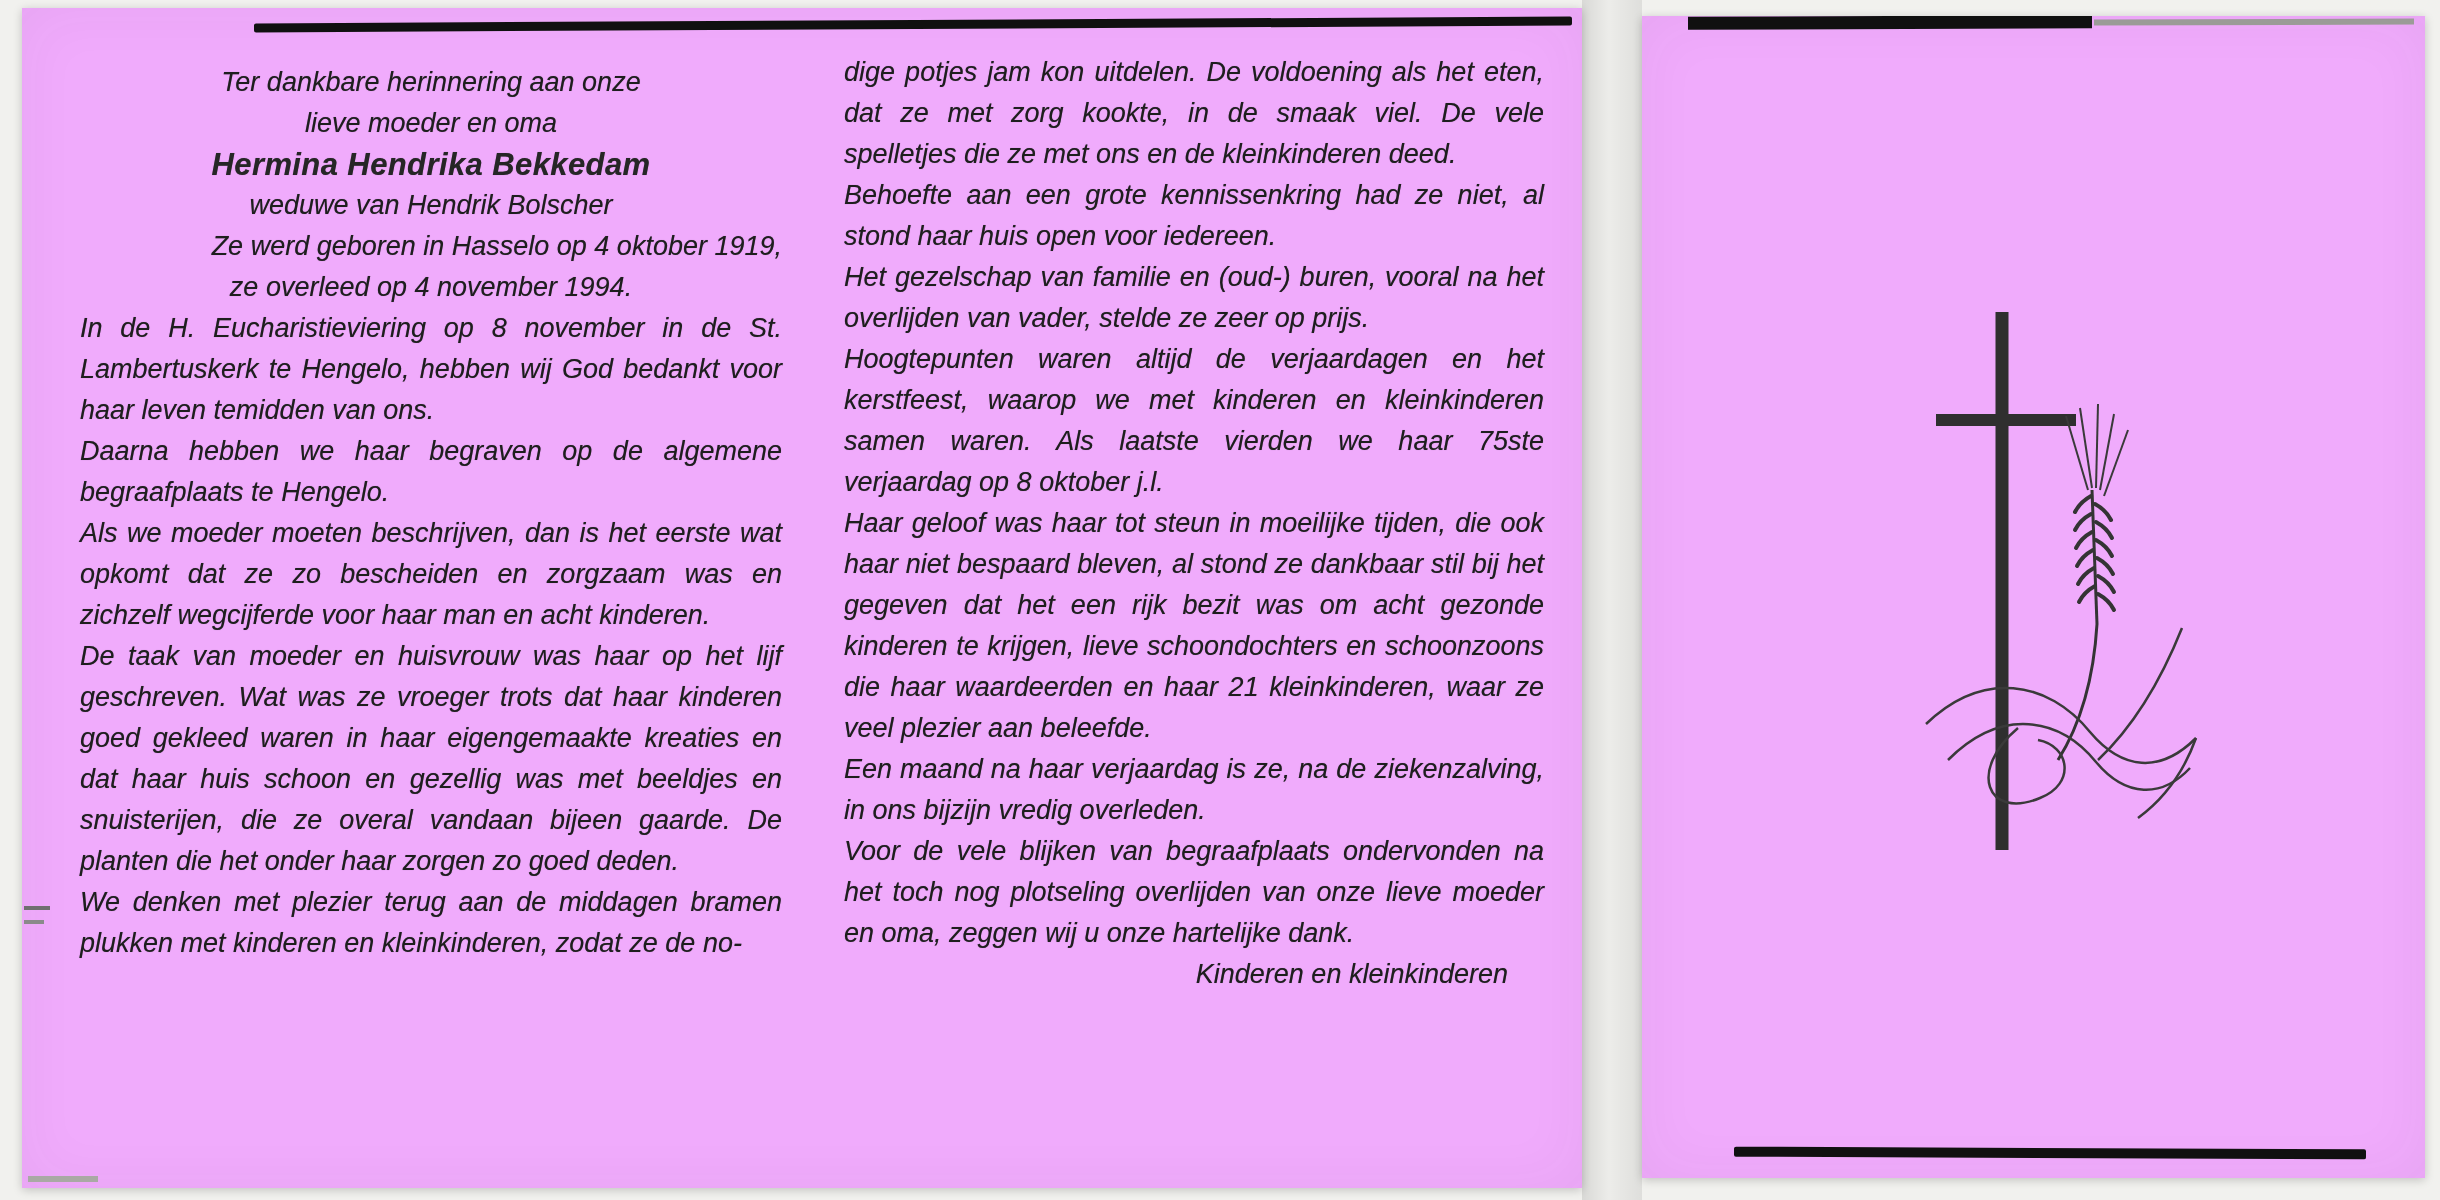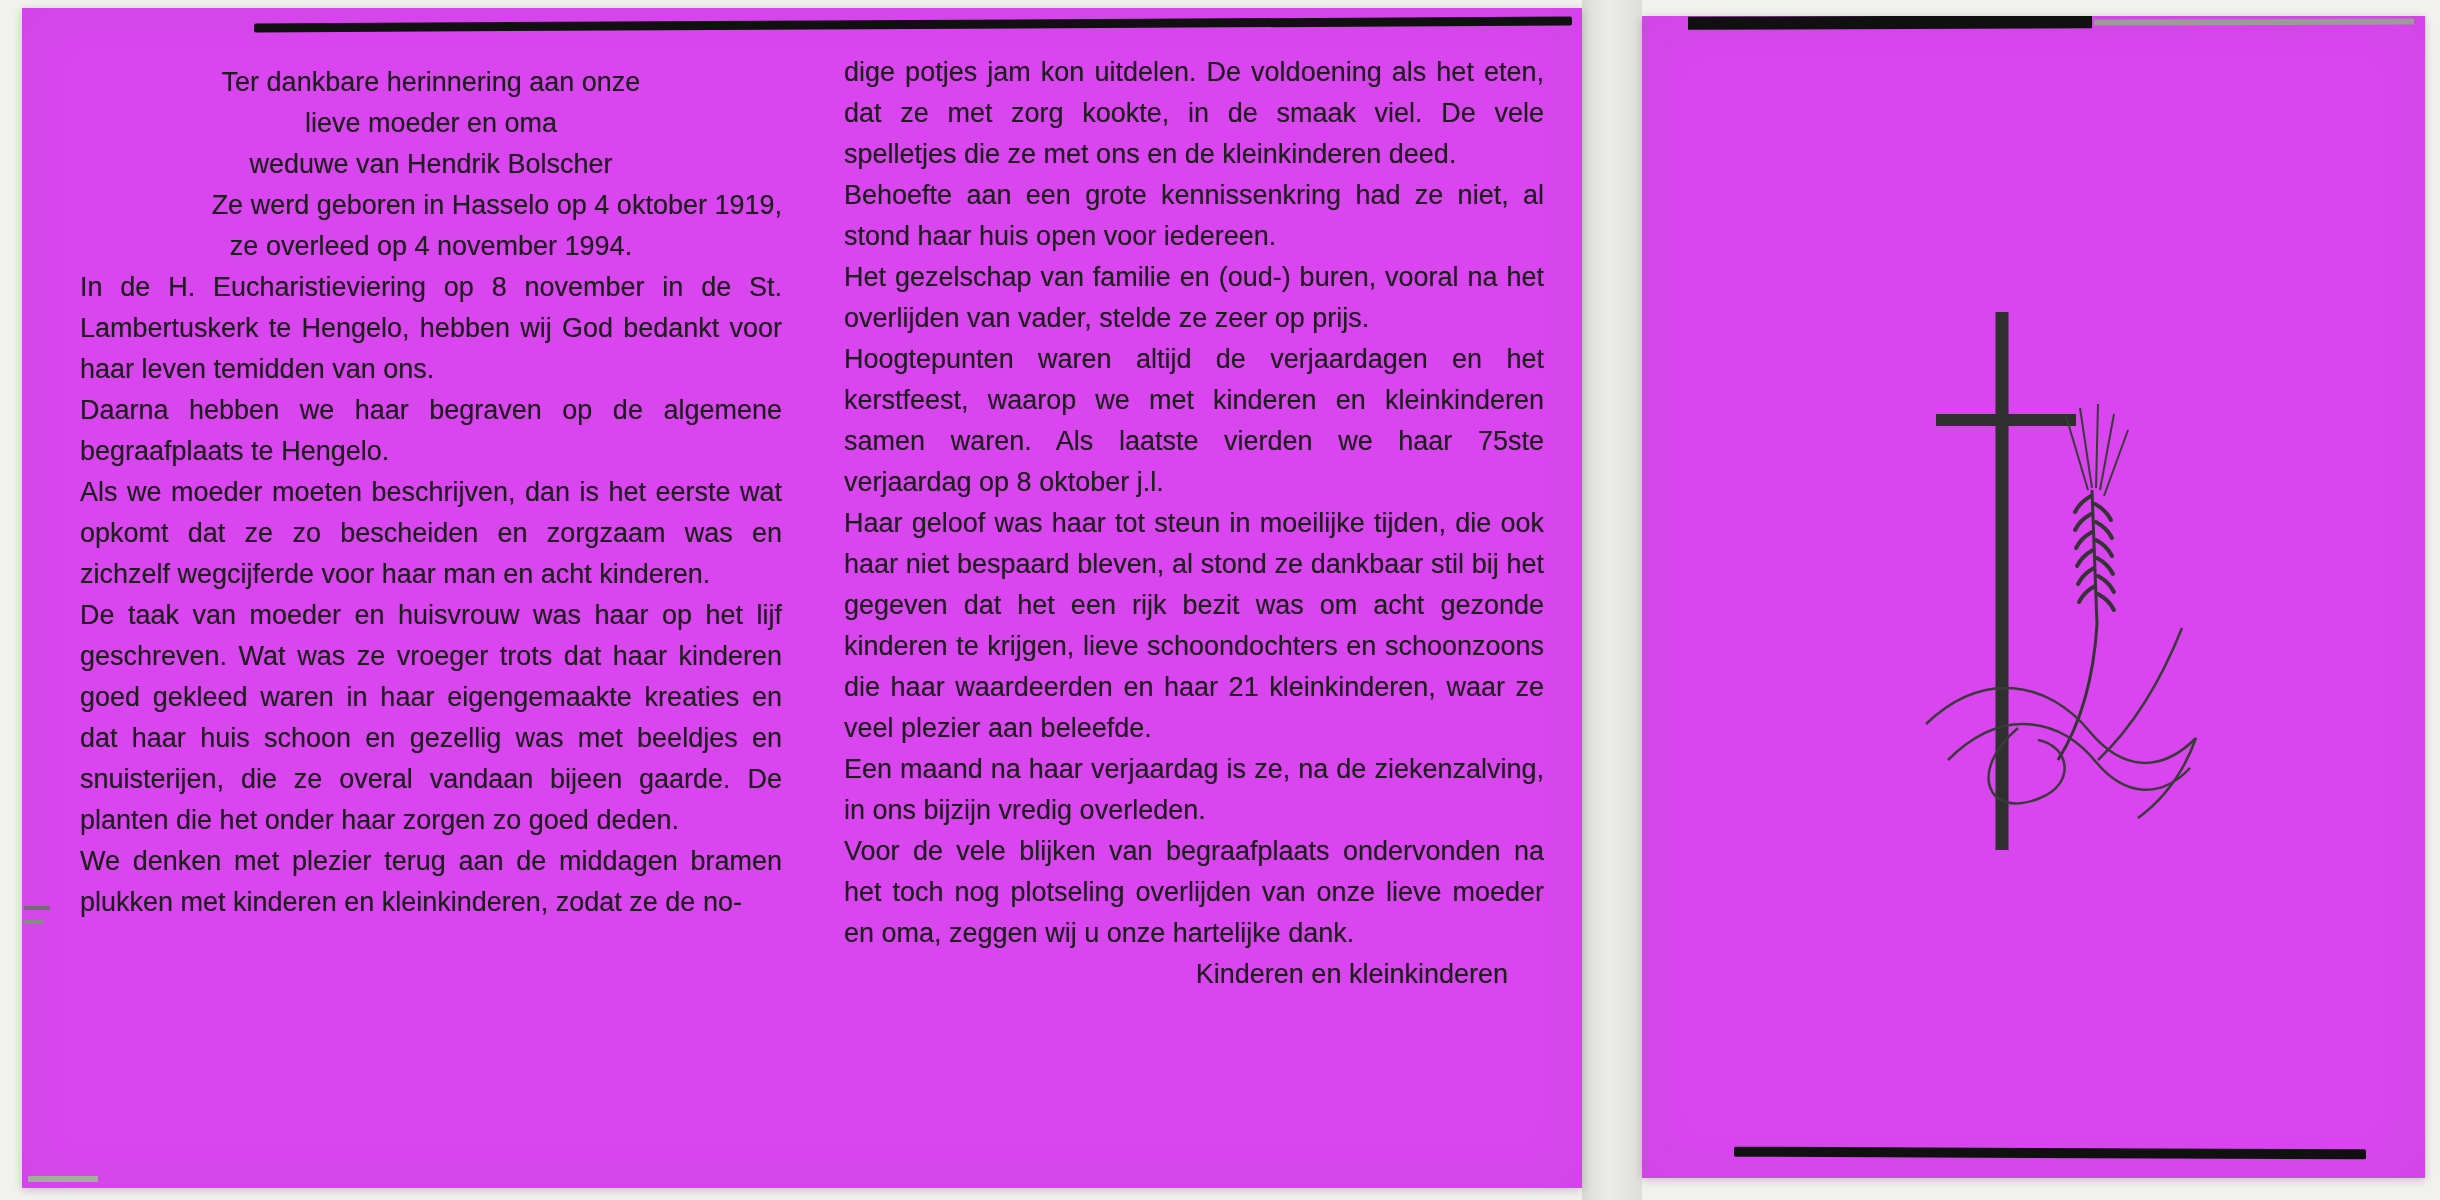--- a/index.html
+++ b/index.html
@@ -9,23 +9,24 @@
     overflow:hidden;
     background:#f1f1ee;
     font-family:"Liberation Sans", sans-serif;
   }
   .gutter {
     position:absolute; left:1582px; top:0; width:60px; height:1200px;
     background:linear-gradient(90deg, rgba(0,0,0,0.10), rgba(0,0,0,0.02) 45%, rgba(0,0,0,0.08));
   }
   .page {
     position:absolute;
-    background:#d946ef;
+    background:#f0abfc;
     box-shadow: 0 2px 9px rgba(0,0,0,0.20), inset 0 0 60px rgba(60,60,50,0.05);
     overflow:hidden;
+    font-style:italic;
   }
   .page-left  { left:22px;  top:8px;  width:1560px; height:1180px; }
   .page-right { left:1642px; top:16px; width:783px;  height:1162px; }
 
   
   .artifact { position:absolute; background:#101010; }
   .bar-top-left   { left:232px; top:12px; width:1318px; height:9px; transform:rotate(-0.30deg); border-radius:2px; }
   .tick-left-1    { left:2px; top:898px;  width:26px; height:4px; background:#6f6f6f; }
   .tick-left-2    { left:2px; top:912px;  width:20px; height:4px; background:#8a8a8a; }
   .smudge-bottom-left { left:6px; top:1168px; width:70px; height:6px; background:#a9a9a4; }
@@ -64,20 +65,21 @@
 
 <section class="page page-left">
   <div class="artifact bar-top-left"></div>
   <div class="tick-left-1 artifact"></div>
   <div class="tick-left-2 artifact"></div>
   <div class="smudge-bottom-left artifact"></div>
 
   <div class="col col-1">
     <p class="centered">Ter dankbare herinnering aan onze</p>
     <p class="centered">lieve moeder en oma</p>
+    <p class="centered name">Hermina Hendrika Bekkedam</p>
     <p class="centered relation">weduwe van Hendrik Bolscher</p>
     <p class="centered born">Ze werd geboren in Hasselo op 4 oktober 1919,</p>
     <p class="centered">ze overleed op 4 november 1994.</p>
     <p class="para gap-lg">In de H. Eucharistieviering op 8 november in de St. Lambertuskerk te Hengelo, hebben wij God bedankt voor haar leven temidden van ons.</p>
     <p class="para">Daarna hebben we haar begraven op de algemene begraafplaats te Hengelo.</p>
     <p class="para gap-md">Als we moeder moeten beschrijven, dan is het eerste wat opkomt dat ze zo bescheiden en zorgzaam was en zichzelf wegcijferde voor haar man en acht kinderen.</p>
     <p class="para">De taak van moeder en huisvrouw was haar op het lijf geschreven. Wat was ze vroeger trots dat haar kinderen goed gekleed waren in haar eigengemaakte kreaties en dat haar huis schoon en gezellig was met beeldjes en snuisterijen, die ze overal vandaan bijeen gaarde. De planten die het onder haar zorgen zo goed deden.</p>
     <p class="para">We denken met plezier terug aan de middagen bramen plukken met kinderen en kleinkinderen, zodat ze de no-</p>
   </div>
 

